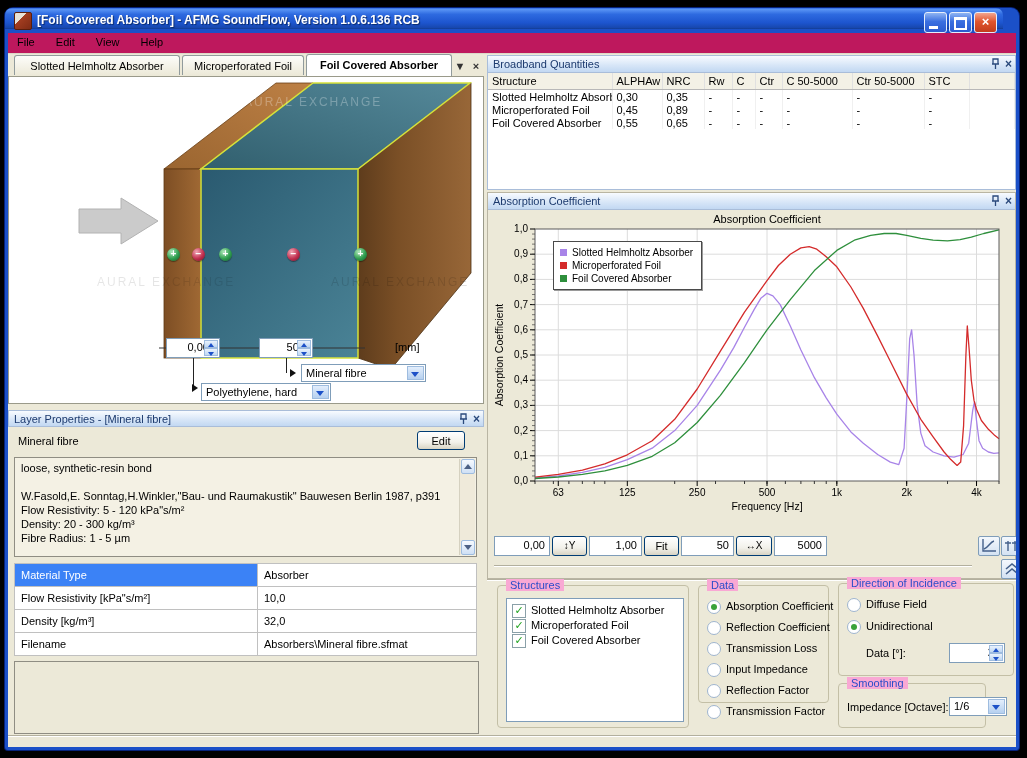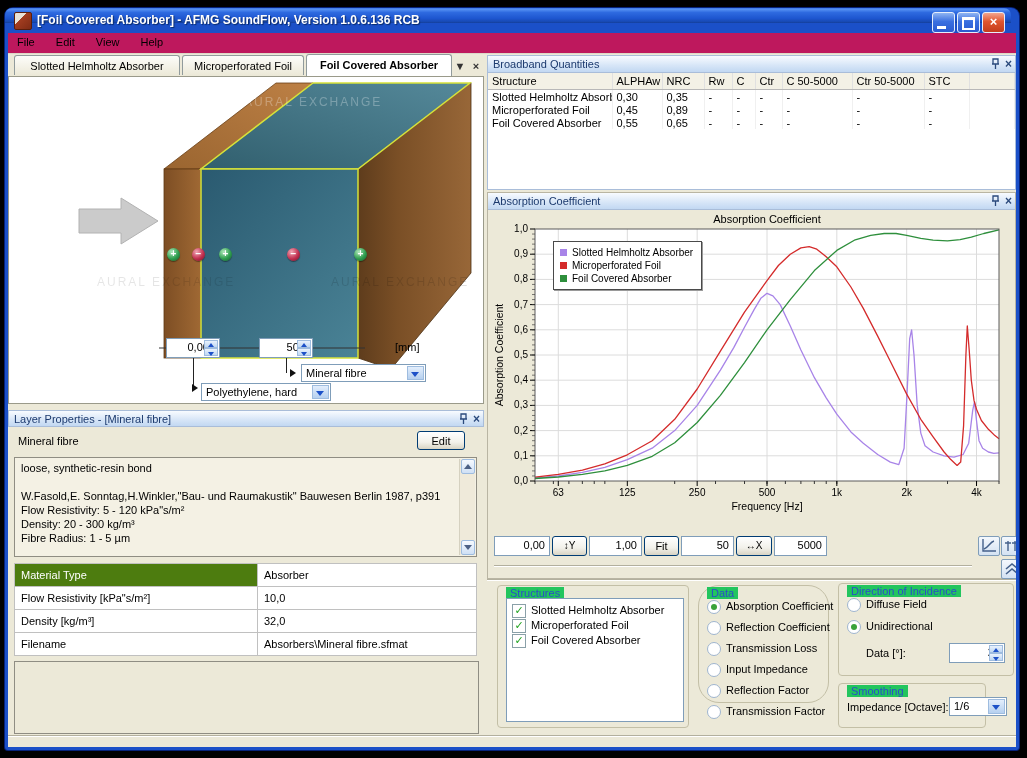--- a/index.html
+++ b/index.html
@@ -1,21 +1,21 @@
 <!DOCTYPE html>
 <html><head>
 <meta charset="utf-8">
 <style>
   html,body{margin:0;padding:0;background:#000;}
   #stage{position:relative;width:1027px;height:758px;background:#000;overflow:hidden;
          font-family:"Liberation Sans","DejaVu Sans",sans-serif;font-size:11px;color:#000;}
   
   #window{position:absolute;left:5px;top:8px;width:1014px;height:742px;background:#1b50c8;
           border-radius:8px 8px 3px 3px;box-shadow:0 0 0 1px #06227a;}
-  #titlebar{position:absolute;left:0;top:0;right:8px;height:15px;border-radius:7px 7px 0 0;
+  #titlebar{position:absolute;left:0;top:0;right:16px;height:21px;border-radius:7px 7px 0 0;
     background:linear-gradient(180deg,#2a66e0 0%,#5a95f5 6%,#2e6ae0 30%,#1d55cf 70%,#1747ad 95%,#123a8e 100%);}
   #app-icon{position:absolute;left:9px;top:4px;width:16px;height:16px;border-radius:2px;
     background:linear-gradient(135deg,#e8e2d6 0%,#e8e2d6 35%,#a33d20 36%,#7e2b14 100%);border:1px solid #5a1e0c;}
   #title-text{position:absolute;left:32px;top:5px;color:#fff;font-weight:bold;font-size:12px;
     text-shadow:1px 1px 1px #0a2a6a;white-space:nowrap;}
   .winbtns{position:absolute;right:6px;top:4px;display:flex;gap:2px;}
   .winbtn{width:21px;height:19px;border-radius:3px;border:1px solid #e6eefb;position:relative;
     background:linear-gradient(180deg,#8fb4f2,#3a6fe0 45%,#2a5bd0);}
   .winbtn.close{background:linear-gradient(180deg,#f2a58e,#e0552e 45%,#c33c1c);}
   .winbtn .mini{position:absolute;left:4px;bottom:3px;width:9px;height:3px;background:#fff;}
@@ -49,21 +49,21 @@
   .spin-half::after{content:"";position:absolute;left:3px;border-left:3px solid transparent;border-right:3px solid transparent;}
   .spin-up::after{top:2px;border-bottom:4px solid #1d51c8;}
   .spin-down::after{top:3px;border-top:4px solid #1d51c8;}
   .dd{position:absolute;border:1px solid #7f9db9;background:#fff;box-sizing:border-box;}
   .dd-label{position:absolute;left:4px;top:2px;font-size:11px;white-space:nowrap;}
   .dd-btn{position:absolute;right:1px;top:1px;bottom:1px;width:15px;
     background:linear-gradient(180deg,#e3eefc,#b6d0ef);border:1px solid #9ebcdf;}
   .dd-btn::after{content:"";position:absolute;left:3px;top:5px;border-left:4px solid transparent;
     border-right:4px solid transparent;border-top:5px solid #1d51c8;}
   .gbox{position:absolute;border:1px solid #c3bfa6;border-radius:4px;box-sizing:border-box;}
-  .glabel{position:absolute;left:8px;top:-7px;background:#22c55e;padding:0 4px;color:#2b4dc8;margin-top:8px;}
+  .glabel{position:absolute;left:8px;top:-7px;background:#f9a8d4;padding:0 4px;color:#2b4dc8;}
   .chk-row{position:absolute;height:15px;}
   .chk{position:absolute;left:0;top:0;width:12px;height:12px;border:1px solid #8aa0a8;background:#fff;
     color:#1fa31f;font-size:11px;font-weight:bold;line-height:11px;text-align:center;}
   .chk-label{position:absolute;left:19px;top:0;white-space:nowrap;}
   .radio-row{position:absolute;height:15px;}
   .radio{position:absolute;left:0;top:0;width:12px;height:12px;border:1px solid #9fb5cf;border-radius:50%;background:#fff;}
   .radio.sel::after{content:"";position:absolute;left:3px;top:3px;width:6px;height:6px;border-radius:50%;background:#3aa33a;}
   .radio-label{position:absolute;left:19px;top:0;white-space:nowrap;}
   .icon-btn{position:absolute;width:22px;height:20px;border:1px solid #7f9db9;border-radius:2px;
     background:linear-gradient(180deg,#f4f8fd,#d4e2f2);box-sizing:border-box;}
@@ -82,21 +82,21 @@
   .sbar{position:absolute;right:1px;top:1px;bottom:1px;width:15px;background:#efeada;border-left:1px solid #d5d1c0;}
   .sbar .sb-btn{position:absolute;left:1px;width:12px;height:13px;background:linear-gradient(180deg,#f6faff,#cfe0f5);
     border:1px solid #9ebcdf;border-radius:2px;}
   .sb-up{top:0;} .sb-down{bottom:0;}
   .sb-btn::after{content:"";position:absolute;left:2px;border-left:4px solid transparent;border-right:4px solid transparent;}
   .sb-up::after{top:4px;border-bottom:5px solid #4d6185;}
   .sb-down::after{top:4px;border-top:5px solid #4d6185;}
   #prop-table{position:absolute;left:6px;top:153px;width:463px;border-collapse:collapse;background:#fff;}
   #prop-table td{border:1px solid #c0c0c0;height:22px;padding:0 6px;font-size:11px;}
   #prop-table td.key{width:230px;}
-  #prop-table tr.sel td.key{background:#4d7c0f;color:#fff;}
+  #prop-table tr.sel td.key{background:#3b82f6;color:#fff;}
   #empty-box{position:absolute;left:6px;top:251px;width:463px;height:71px;border:1px solid #8f8d83;background:#ece9d8;}
   
   #broadband-panel{position:absolute;left:479px;top:22px;width:529px;height:135px;background:#fff;border:1px solid #a9bdd9;box-sizing:border-box;}
   #bb-table{position:absolute;left:0;top:17px;width:100%;border-collapse:collapse;table-layout:fixed;}
   #bb-table th{font-weight:normal;text-align:left;padding:1px 4px;border-bottom:1px solid #b8b8b8;border-right:1px solid #e0e0e0;
     background:#f3f1e6;height:14px;font-size:11px;white-space:nowrap;overflow:hidden;}
   #bb-table td{padding:0 4px;height:13px;font-size:11px;border-right:1px solid #f0f0f0;white-space:nowrap;overflow:hidden;}
   #chart-panel{position:absolute;left:479px;top:159px;width:529px;height:387px;background:#ece9d8;border:1px solid #b9b5a3;box-sizing:border-box;}
   #chart-wrap{position:absolute;left:5px;top:20px;width:520px;height:316px;}
   #legend{position:absolute;left:60px;top:28px;background:#fff;border:1px solid #4a4a4a;box-shadow:1px 1px 0 #9a9a9a;padding:4px 8px 4px 6px;}
@@ -553,21 +553,21 @@
           <span class="chk">✓</span>
           <span class="chk-label">Microperforated Foil</span>
         </div>
         <div class="chk-row" style="left:5px;top:35px;">
           <span class="chk">✓</span>
           <span class="chk-label">Foil Covered Absorber</span>
         </div>
       </div>
     </div>
 
-    <div class="gbox" style="left:690px;top:552px;width:131px;height:118px;border-radius:21px;">
+    <div class="gbox" style="left:690px;top:552px;width:131px;height:118px;">
       <span class="glabel">Data</span>
       <div class="radio-row" style="left:8px;top:14px;">
         <span class="radio sel"></span>
         <span class="radio-label">Absorption Coefficient</span>
       </div>
       <div class="radio-row" style="left:8px;top:35px;">
         <span class="radio"></span>
         <span class="radio-label">Reflection Coefficient</span>
       </div>
       <div class="radio-row" style="left:8px;top:56px;">

